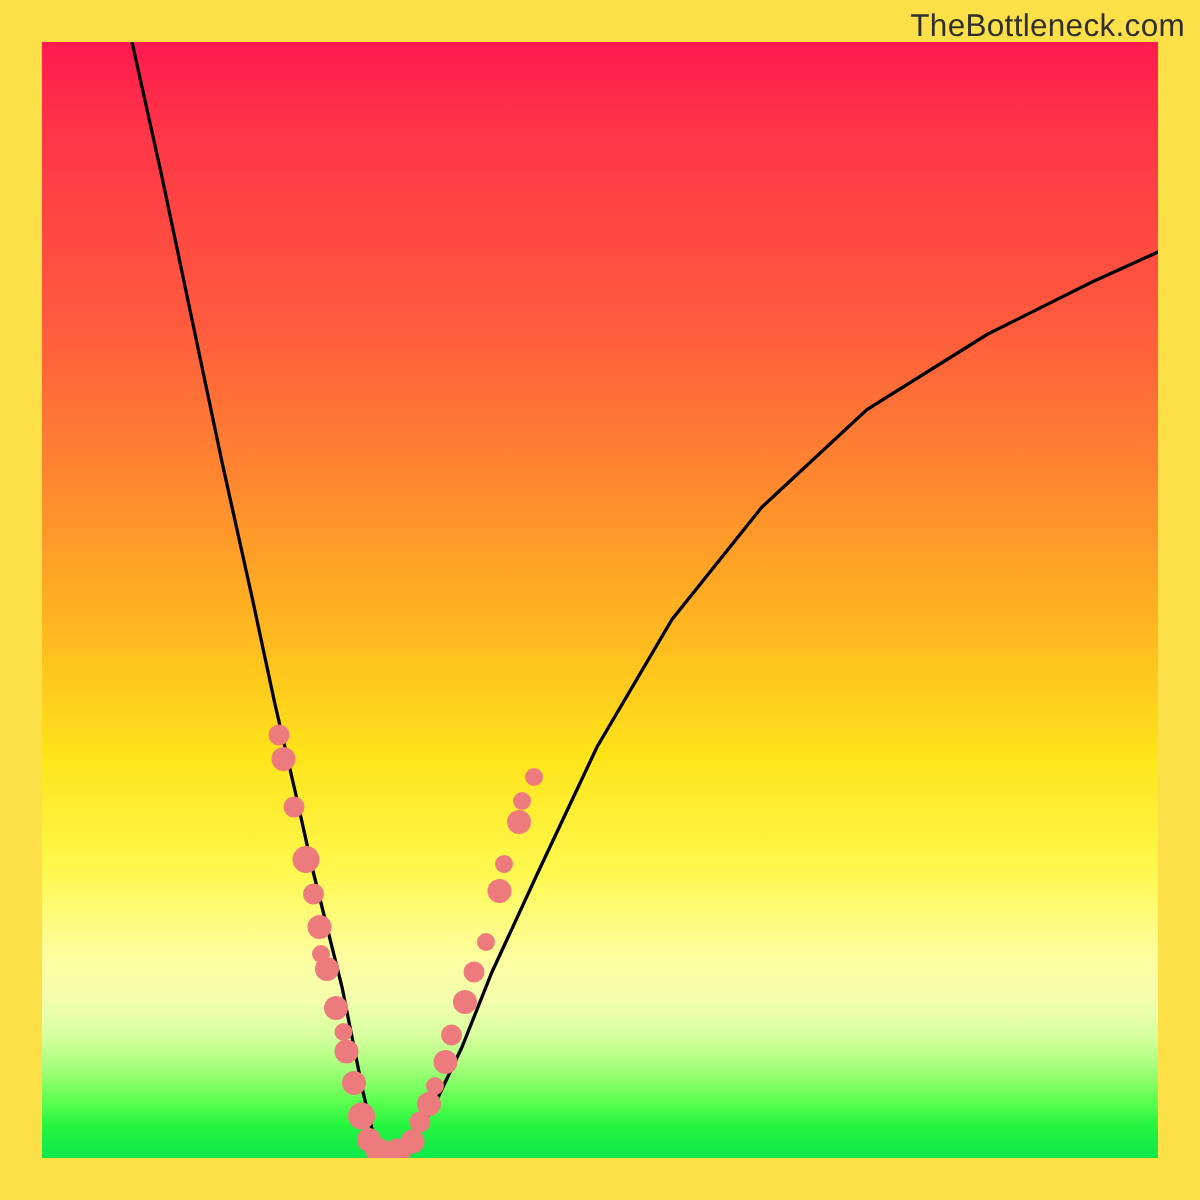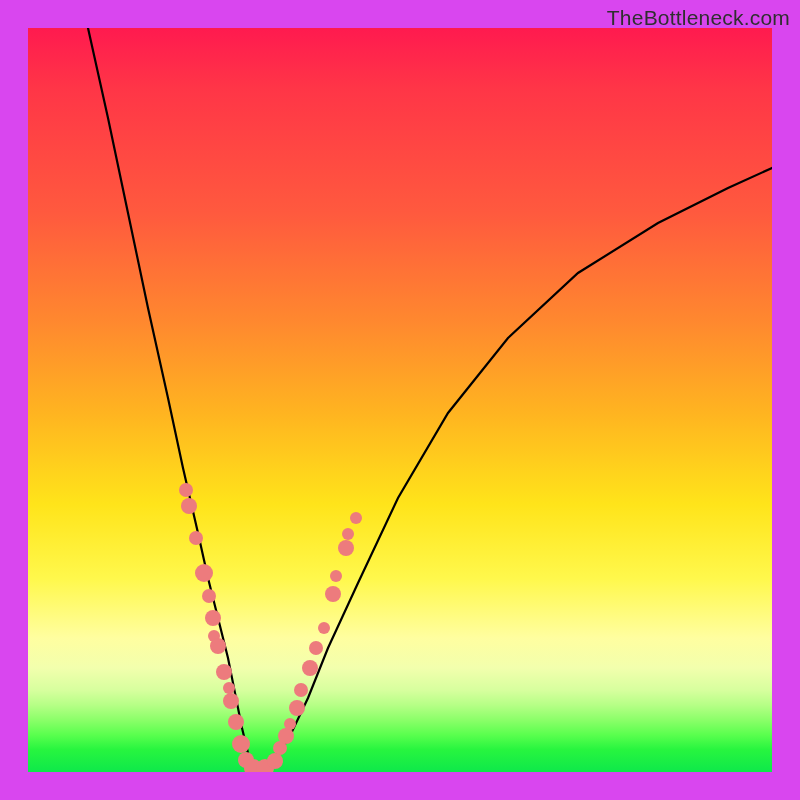--- a/index.html
+++ b/index.html
@@ -10,21 +10,21 @@
     overflow: hidden;
     background: #000;
     font-family: Arial, Helvetica, sans-serif;
   }
   .frame {
     position: absolute;
     left: 0;
     top: 0;
     width: 800px;
     height: 800px;
-    background: #d946ef;
+    background: #fde047;
   }
   .plot {
     position: absolute;
     left: 28px;
     top: 28px;
     width: 744px;
     height: 744px;
     overflow: hidden;
   }
   .gradient {

